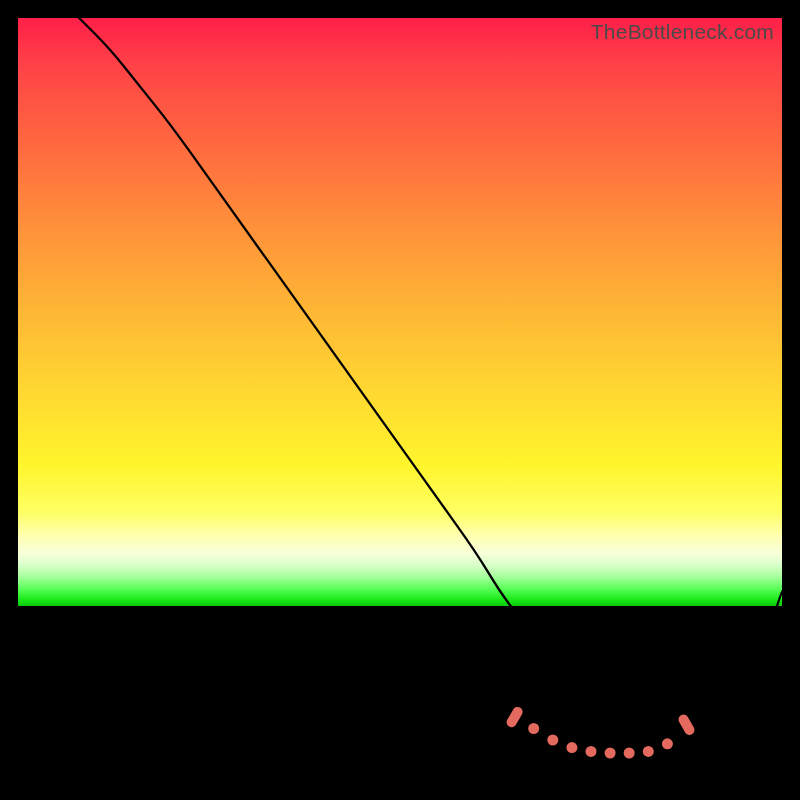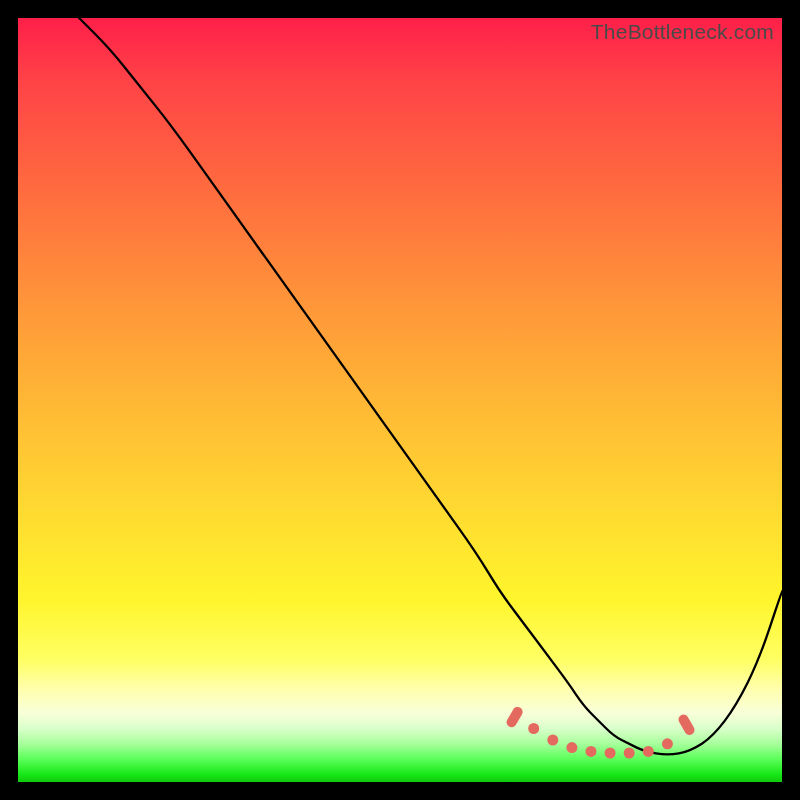--- a/index.html
+++ b/index.html
@@ -17,21 +17,21 @@
     top: 0; left: 0;
     width: 800px; height: 800px;
     background: #000;
   }
   .plot {
     position: absolute;
     
     top: 18px;
     left: 18px;
     width: 764px;
-    height: 764px;
+    height: 588px;
     
     background: linear-gradient(to bottom,
       #ff1f49 0%,
       #ff4247 8%,
       #ff6a3f 22%,
       #ff923a 36%,
       #ffb735 50%,
       #ffd931 64%,
       #fff52c 76%,
       #ffff63 84%,

